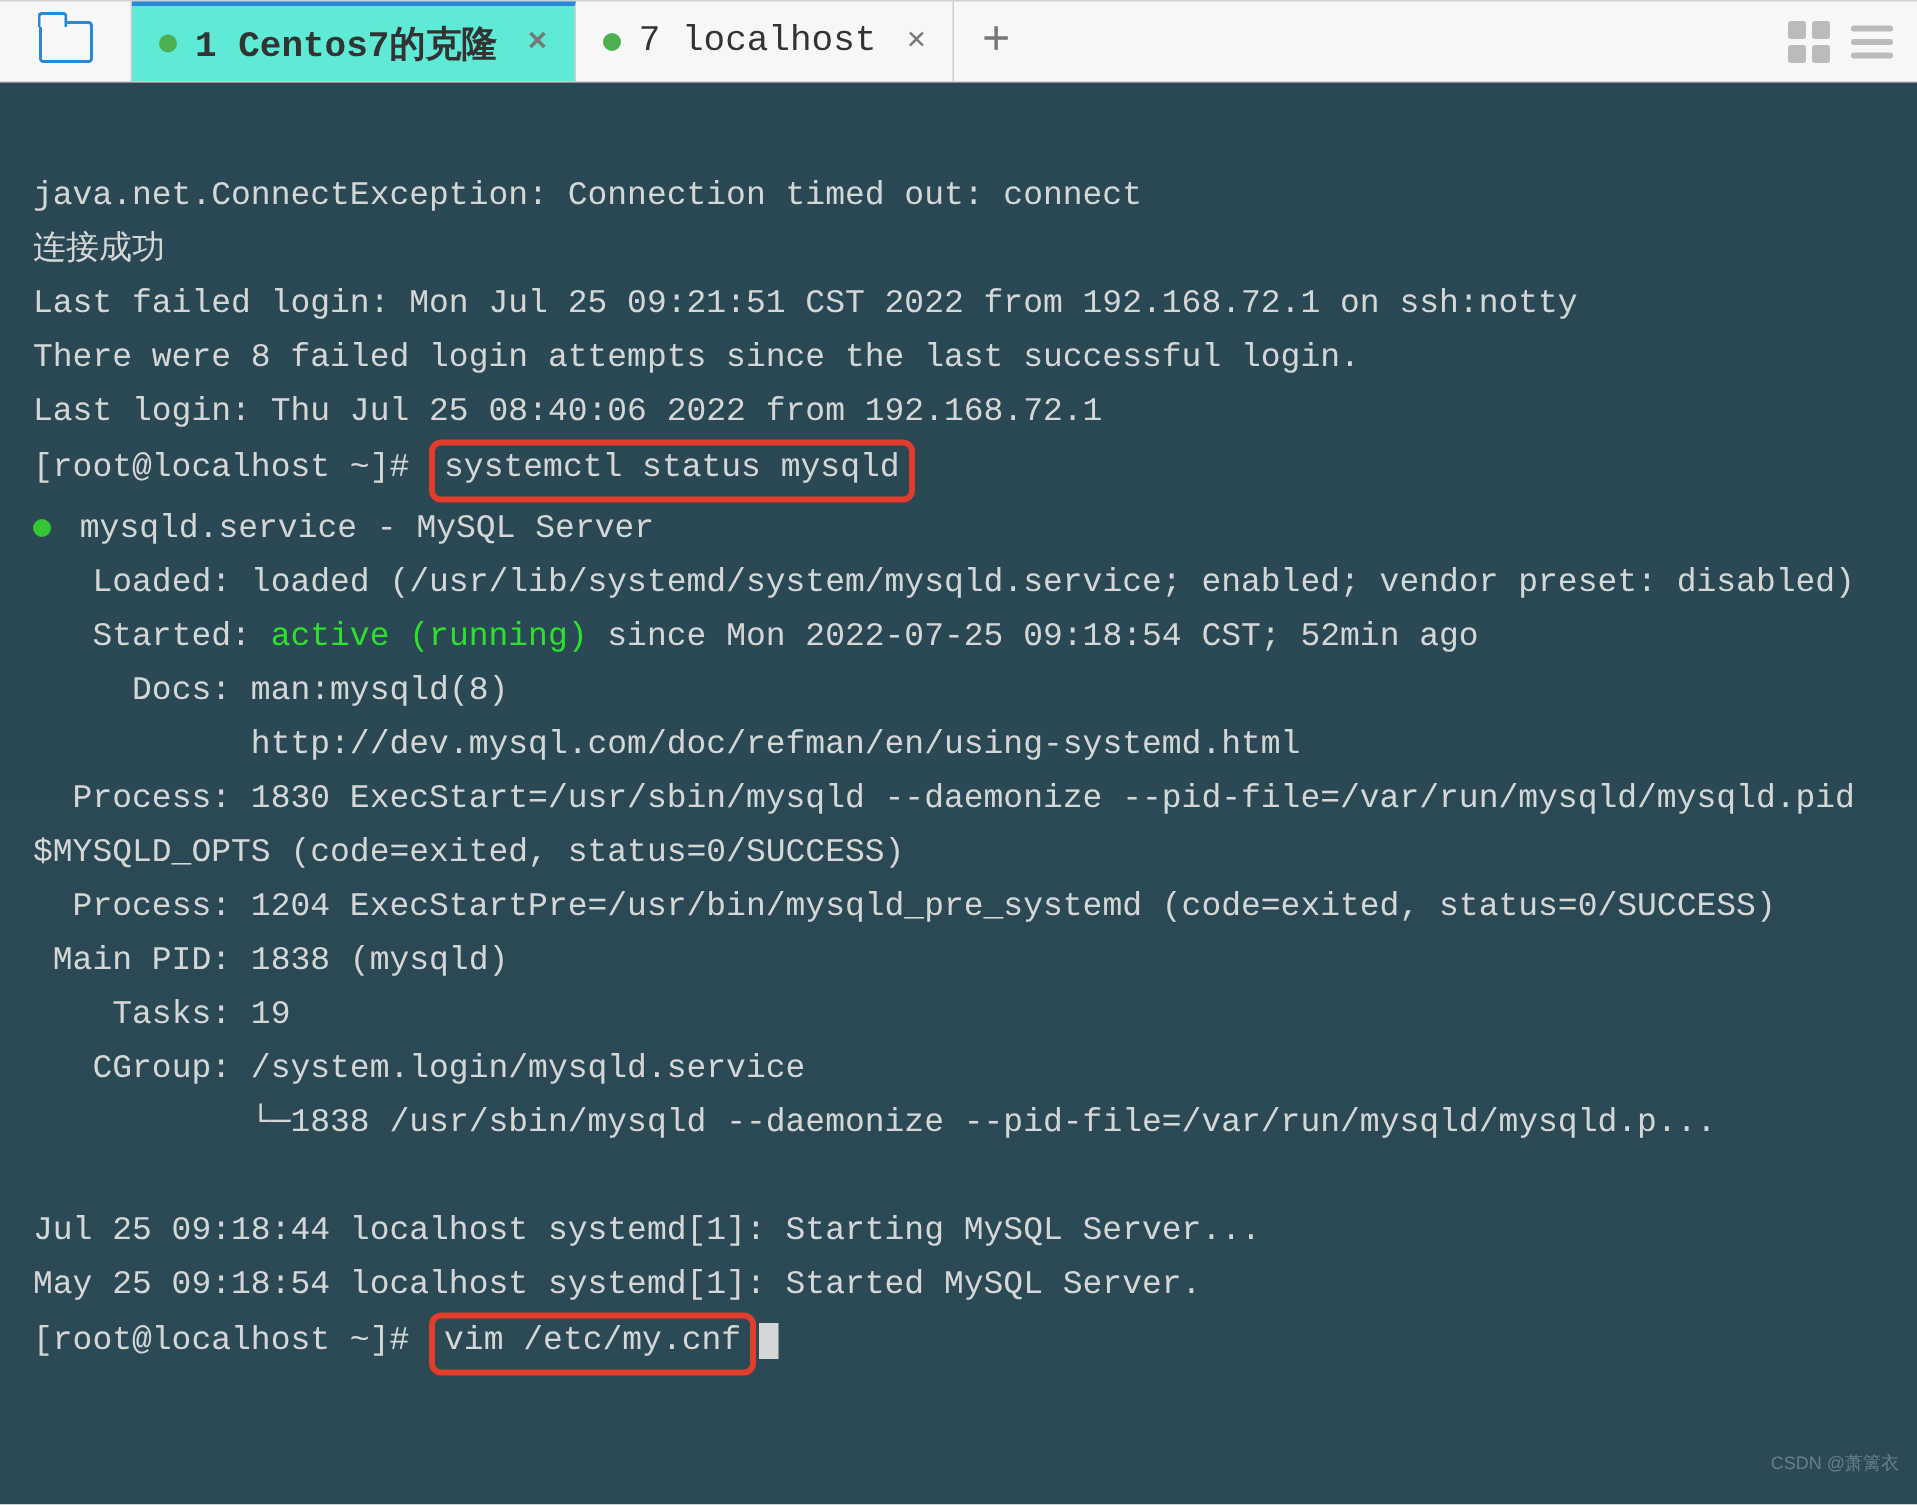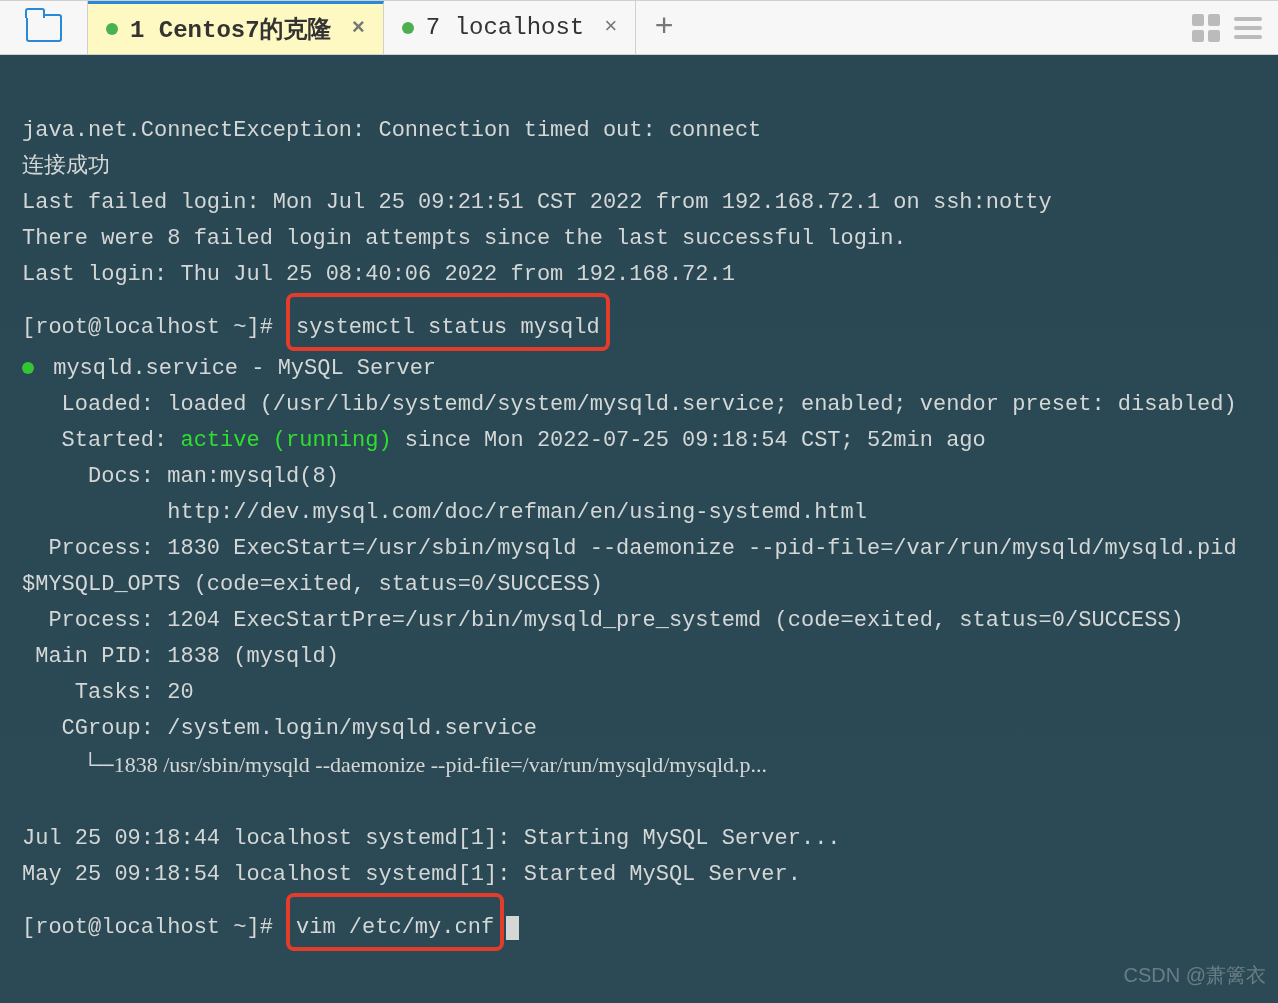--- a/index.html
+++ b/index.html
@@ -50,21 +50,21 @@
     align-items: center;
     height: 100%;
     padding: 0 18px;
     border-right: 1px solid #d0d0d0;
     font-size: 24px;
     color: #333;
     cursor: pointer;
     gap: 12px;
   }
   .tab.active {
-    background: #fef9c3;
+    background: #5eead4;
     border-top: 3px solid #2a88d8;
     margin-top: -1px;
     font-weight: bold;
   }
   .dot {
     width: 12px;
     height: 12px;
     border-radius: 50%;
     background: #4caf50;
     display: inline-block;
@@ -130,41 +130,41 @@
     height: 12px;
     border-radius: 50%;
     background: #34c534;
     margin-right: 6px;
     vertical-align: middle;
   }
   .active-running { color: #2ee02e; font-weight: normal; }
   .redbox {
     border: 4px solid #e23c2a;
     border-radius: 8px;
-    padding: 16px 6px 4px 6px;
+    padding: 0px 6px 4px 6px;
     display: inline-block;
     line-height: 30px;
   }
   .watermark {
     position: absolute;
     right: 12px;
     bottom: 10px;
     color: rgba(220,220,220,0.35);
-    font-size: 20px;
+    font-size: 12px;
     font-family: sans-serif;
   }
   .cursor {
     display: inline-block;
     width: 13px;
     height: 24px;
     background: #d4d7d6;
     vertical-align: text-bottom;
     margin-left: 2px;
   }
-  .box-char { font-family: Liberation Serif, serif; }
+  .box-char { font-family: Liberation Mono, monospace; }
 </style>
 </head>
 <body>
 
 <div class="tabbar">
   <div class="folder-area">
     <div class="folder-icon"></div>
   </div>
   <div class="tab active">
     <span class="dot"></span>
@@ -201,21 +201,21 @@
 <span>Last login: Thu Jul 25 08:40:06 2022 from 192.168.72.1</span>
 <span>[root@localhost ~]# </span><span class="redbox"><span>systemctl status mysqld</span></span>
 <span class="green-dot"></span><span> mysqld.service - MySQL Server</span>
 <span>   Loaded: loaded (/usr/lib/systemd/system/mysqld.service; enabled; vendor preset: disabled)</span>
 <span>   Started: </span><span class="active-running">active (running)</span><span> since Mon 2022-07-25 09:18:54 CST; 52min ago</span>
 <span>     Docs: man:mysqld(8)</span>
 <span>           http://dev.mysql.com/doc/refman/en/using-systemd.html</span>
 <span>  Process: 1830 ExecStart=/usr/sbin/mysqld --daemonize --pid-file=/var/run/mysqld/mysqld.pid $MYSQLD_OPTS (code=exited, status=0/SUCCESS)</span>
 <span>  Process: 1204 ExecStartPre=/usr/bin/mysqld_pre_systemd (code=exited, status=0/SUCCESS)</span>
 <span> Main PID: 1838 (mysqld)</span>
-<span>    Tasks: 20</span>
+<span>    Tasks: 19</span>
 <span>   CGroup: /system.login/mysqld.service</span>
 <span class="box-char">           └─1838 /usr/sbin/mysqld --daemonize --pid-file=/var/run/mysqld/mysqld.p...</span>
 
 <span>Jul 25 09:18:44 localhost systemd[1]: Starting MySQL Server...</span>
 <span>May 25 09:18:54 localhost systemd[1]: Started MySQL Server.</span>
 <span>[root@localhost ~]# </span><span class="redbox"><span>vim /etc/my.cnf</span></span><span class="cursor"></span></pre>
   <div class="watermark">CSDN @萧篱衣</div>
 </div>
 
 </body></html>

